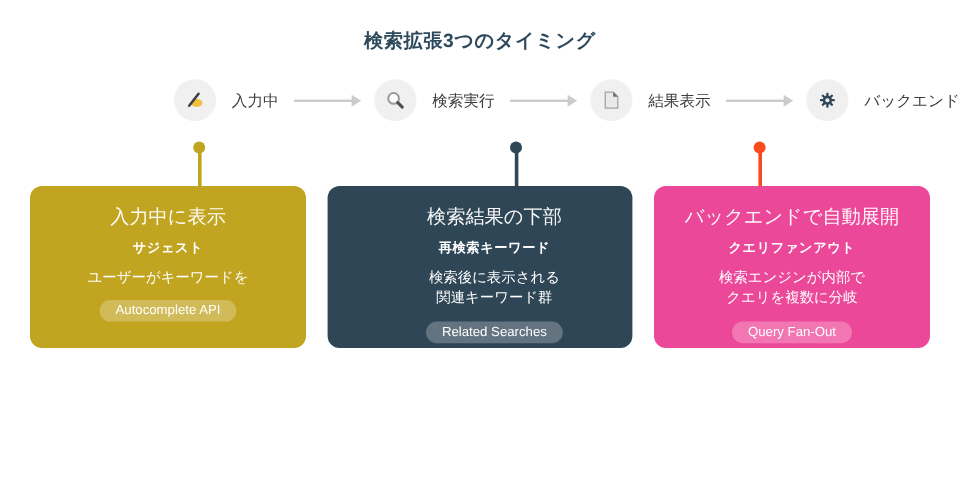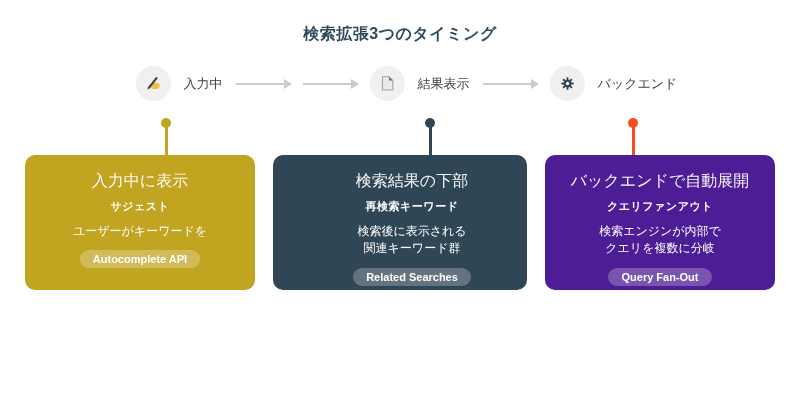--- a/index.html
+++ b/index.html
@@ -12,21 +12,21 @@
   
   .page-title{
     position:absolute;top:24px;left:0;width:100%;
     text-align:center;font-size:16px;font-weight:bold;color:#2d4a5c;
     letter-spacing:0.5px;
   }
 
   
   .flow{
     position:absolute;top:66px;left:0;right:0;
-    display:flex;justify-content:center;align-items:center;gap:13px;padding-left:13px;
+    display:flex;justify-content:flex-end;align-items:center;gap:13px;padding-left:13px;
   }
   .step{display:flex;align-items:center;gap:13px;}
   .step-circle{
     width:35px;height:35px;border-radius:50%;background:#f0f0f0;
     display:flex;align-items:center;justify-content:center;flex:none;
   }
   .step-label{font-size:13px;color:#3d3d3d;white-space:nowrap;}
   .arrow{width:54px;height:2px;background:#cbcbcb;position:relative;flex:none;}
   .arrow::after{
     content:'';position:absolute;right:-2px;top:-4px;
@@ -48,27 +48,27 @@
   .cards{
     position:absolute;top:155px;left:25px;right:25px;height:135px;
     display:flex;gap:18px;
   }
   .card{
     flex:1;border-radius:10px;color:#ffffff;text-align:center;
     padding-top:16px;box-sizing:border-box;
   }
   .card.c-gold{background:#c1a420;}
   .card.c-navy{background:#2f4656;padding-left:24px;}
-  .card.c-orange{background:#4c1d95;}
+  .card.c-orange{background:#ec4899;}
   .card-eyebrow{font-size:16px;opacity:0.96;}
   .card-title{font-size:11px;font-weight:bold;margin-top:7px;letter-spacing:0.5px;}
   .card-body{font-size:12px;margin-top:9px;line-height:1.45;}
   .badge{
     display:inline-block;margin-top:10px;background:rgba(255,255,255,0.25);
-    border-radius:10px;padding:3px 13px;font-size:11px;font-weight:bold;
+    border-radius:10px;padding:3px 13px;font-size:11px;font-weight:normal;
   }
 </style>
 </head>
 <body>
 
 <div class="stage">
 
   <div class="page-title">検索拡張3つのタイミング</div>
 
   <div class="flow">
@@ -79,20 +79,29 @@
           <ellipse cx="9.3" cy="10.2" rx="4.6" ry="3.1" fill="#f0c040"></ellipse>
           <path d="M10.8 3 L3.6 12.2" stroke="#3f3f3f" stroke-width="2" stroke-linecap="round" fill="none"></path>
           <path d="M3.6 12.2 L2.2 14 L2.9 11.6 Z" fill="#3f3f3f"></path>
         </svg>
       </span>
       <span class="step-label">入力中</span>
     </div>
 
     <div class="arrow"></div>
 
+    <div class="step">
+      <span class="step-circle">
+        <svg width="17" height="17" viewBox="0 0 16 16">
+          <circle cx="6.6" cy="6.6" r="4.2" fill="#fdfdfd" stroke="#9b9b9b" stroke-width="1.6"></circle>
+          <path d="M9.9 9.9 L13.4 13.4" stroke="#4e4e4e" stroke-width="2.4" stroke-linecap="round"></path>
+        </svg>
+      </span>
+      <span class="step-label">検索実行</span>
+    </div>
 
     <div class="arrow"></div>
 
     <div class="step">
       <span class="step-circle">
         <svg width="17" height="17" viewBox="0 0 16 16">
           <path d="M3.2 1.6 H9.4 L13 5.2 V14.2 H3.2 Z" fill="#e9e9e9" stroke="#a3a3a3" stroke-width="1"></path>
           <path d="M9.4 1.6 V5.2 H13 Z" fill="#6b6b6b"></path>
         </svg>
       </span>

